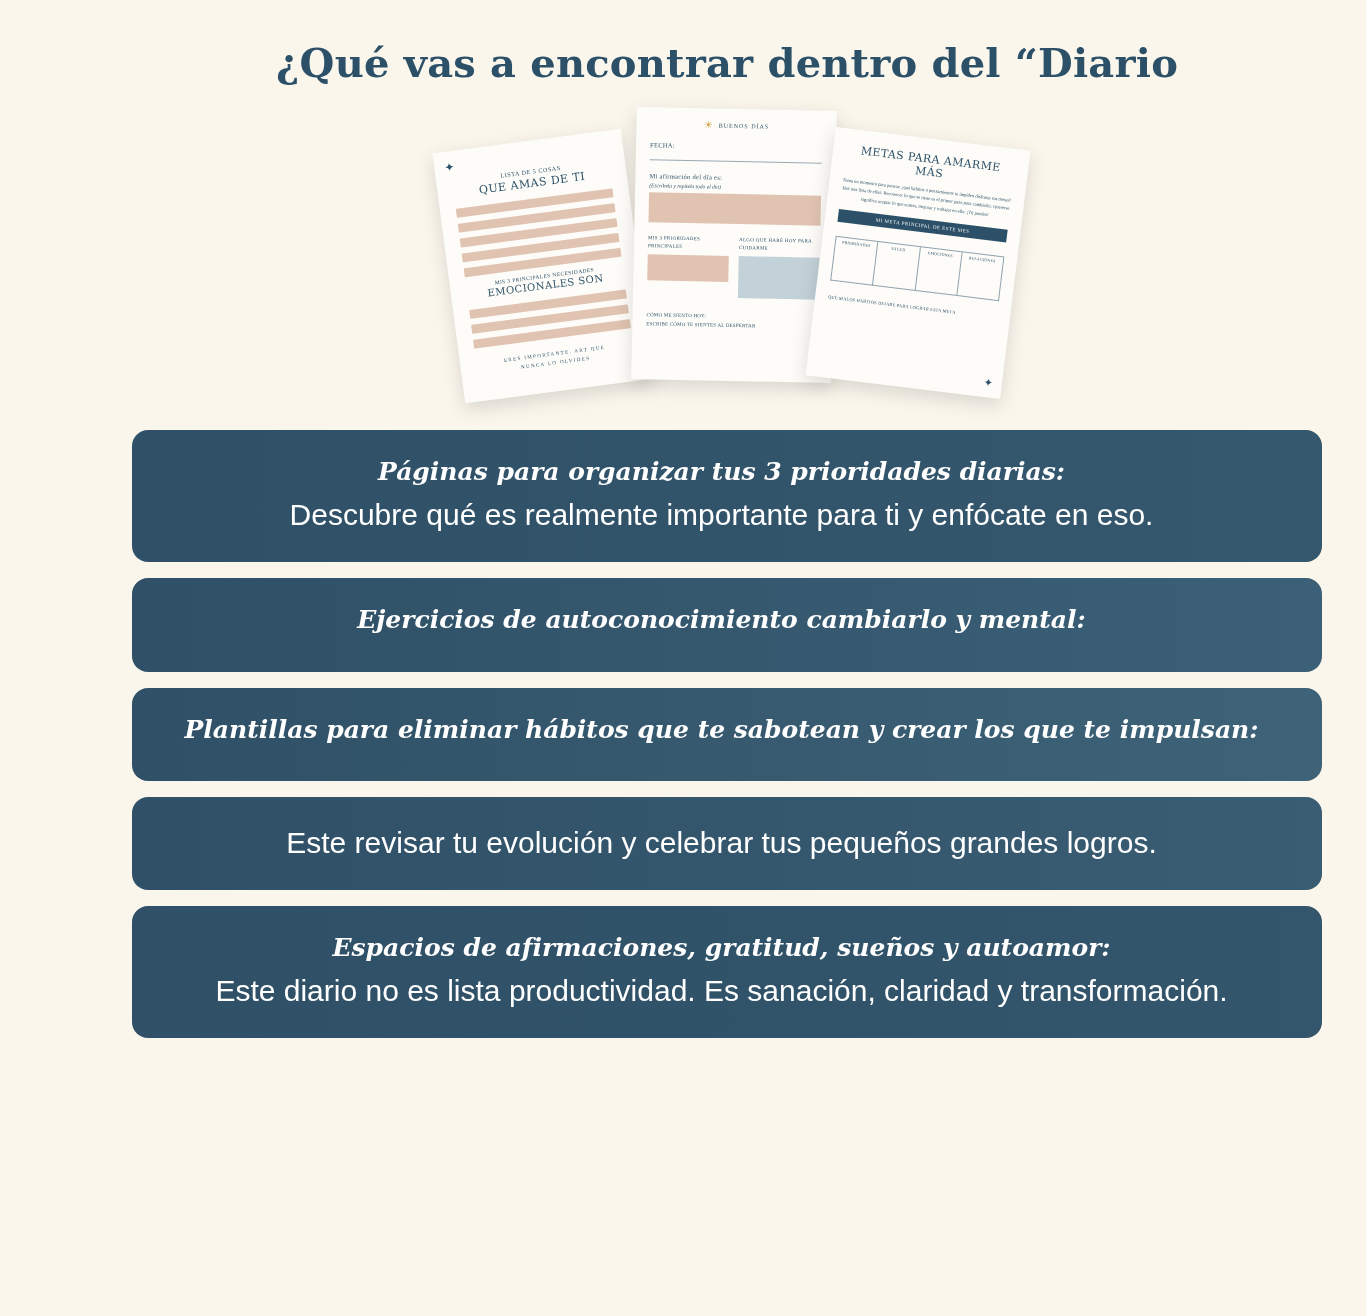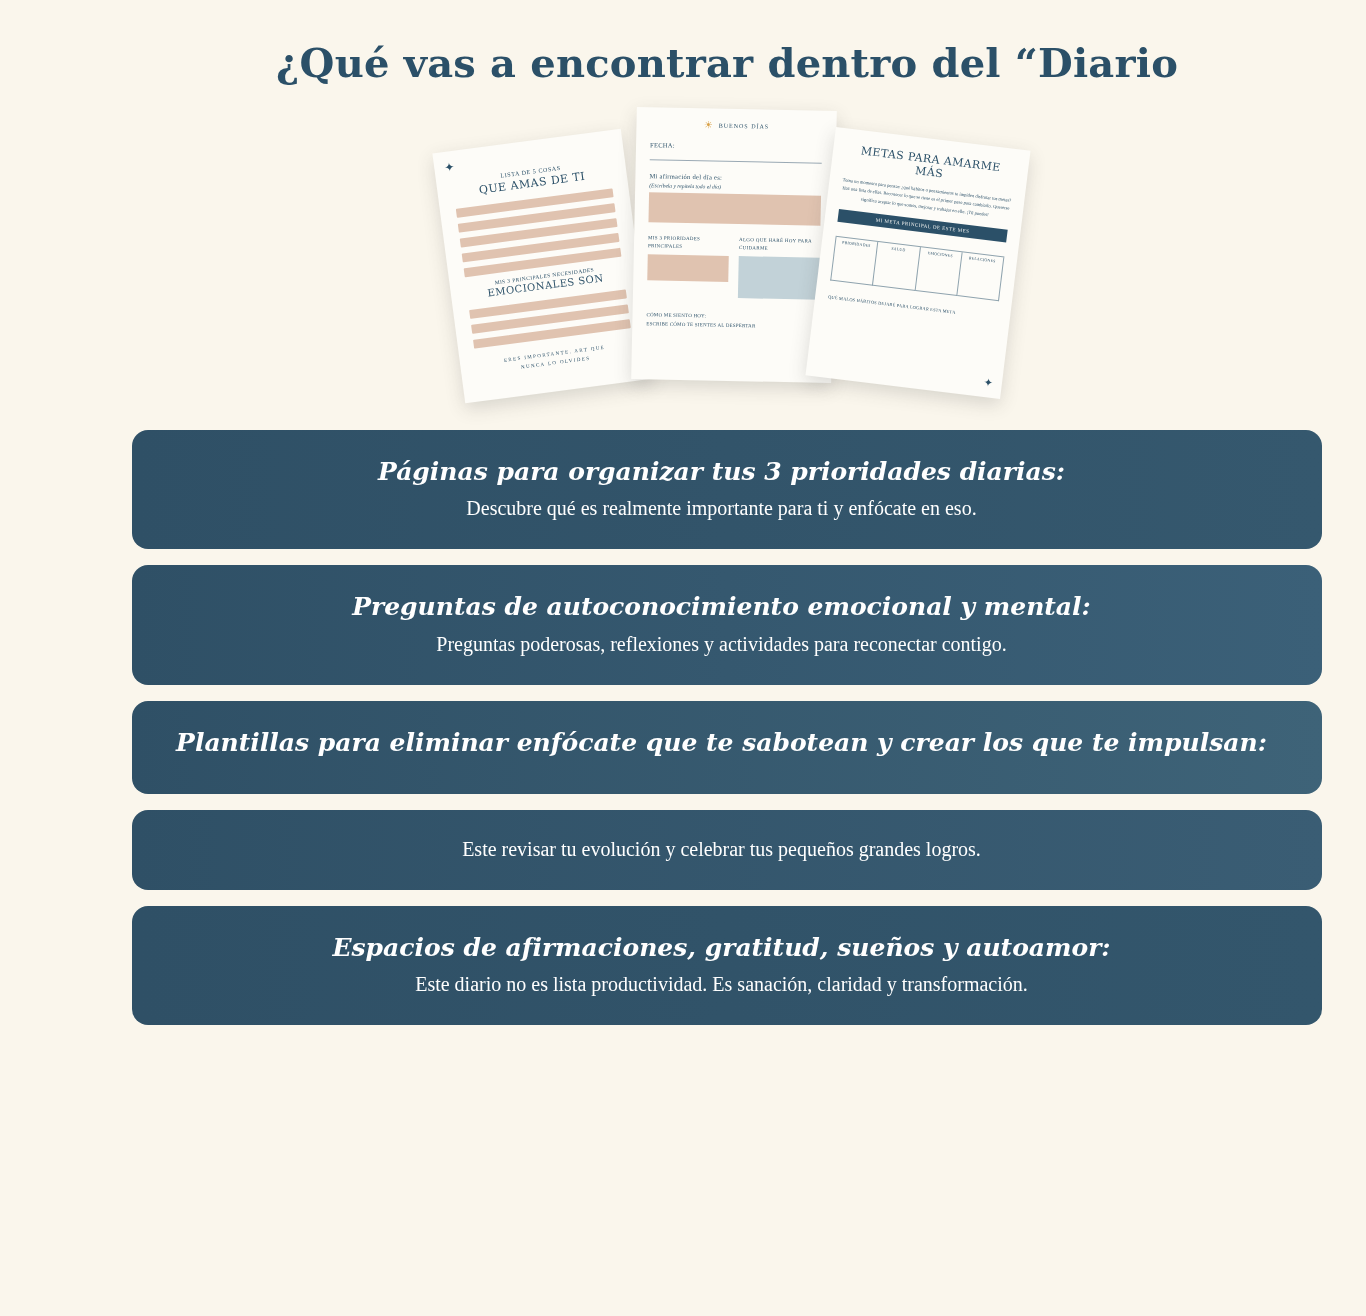--- a/index.html
+++ b/index.html
@@ -268,22 +268,22 @@
   }
   .card-title {
     font-family: "DejaVu Serif", serif;
     font-style: italic;
     font-weight: bold;
     font-size: 25px;
     line-height: 1.25;
     margin-bottom: 8px;
   }
   .card-desc {
-    font-family: Liberation Serif, serif;
-    font-size: 20px;
+    font-family: Liberation Sans, sans-serif;
+    font-size: 30px;
     line-height: 1.3;
   }
 </style>
 </head>
 <body>
 
 <div class="page">
 
   <h1 class="headline">
     <span class="l1">¿Qué vas a encontrar dentro del “Diario</span>
@@ -354,26 +354,25 @@
   </div>
 
   <div class="cards">
 
     <div class="card" style="background:linear-gradient(90deg,#2f5066 0%,#35586e 100%)">
       <div class="card-title">Páginas para organizar tus 3 prioridades diarias:</div>
       <div class="card-desc">Descubre qué es realmente importante para ti y enfócate en eso.</div>
     </div>
 
     <div class="card" style="background:linear-gradient(90deg,#2f5066 0%,#3b6078 100%)">
-      <div class="card-title">Preguntas de autoconocimiento emocional y mental:</div>
-      <div class="card-desc">Preguntas poderosas, reflexiones y actividades para reconectar contigo.</div>
+      <div class="card-title">Ejercicios de autoconocimiento cambiarlo y mental:</div>
     </div>
 
     <div class="card" style="background:linear-gradient(90deg,#2f5066 0%,#3e6378 100%)">
-      <div class="card-title">Plantillas para eliminar enfócate que te sabotean y crear los que te impulsan:</div>
+      <div class="card-title">Plantillas para eliminar hábitos que te sabotean y crear los que te impulsan:</div>
     </div>
 
     <div class="card" style="background:linear-gradient(90deg,#2f5066 0%,#3a5d74 100%)">
       <div class="card-desc">Este revisar tu evolución y celebrar tus pequeños grandes logros.</div>
     </div>
 
     <div class="card" style="background:linear-gradient(90deg,#2f5066 0%,#33566c 100%)">
       <div class="card-title">Espacios de afirmaciones, gratitud, sueños y autoamor:</div>
       <div class="card-desc">Este diario no es lista productividad. Es sanación, claridad y transformación.</div>
     </div>

